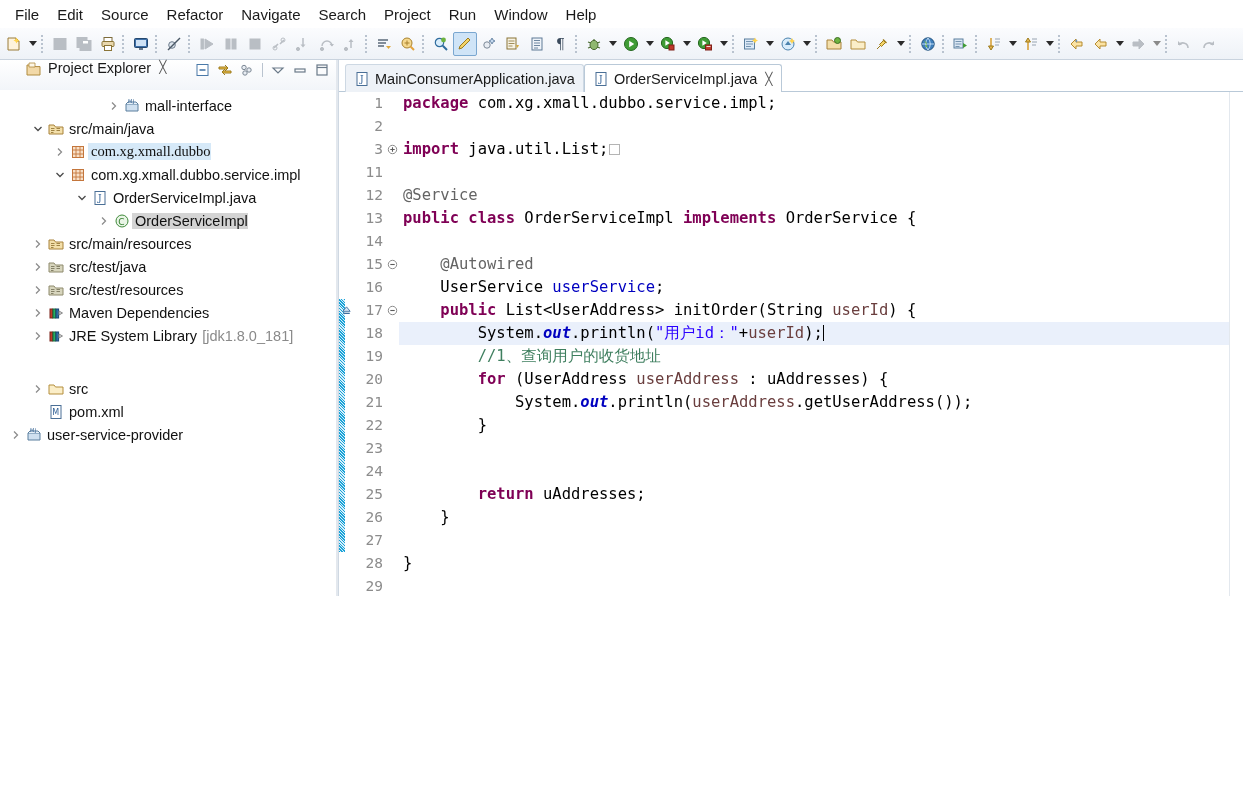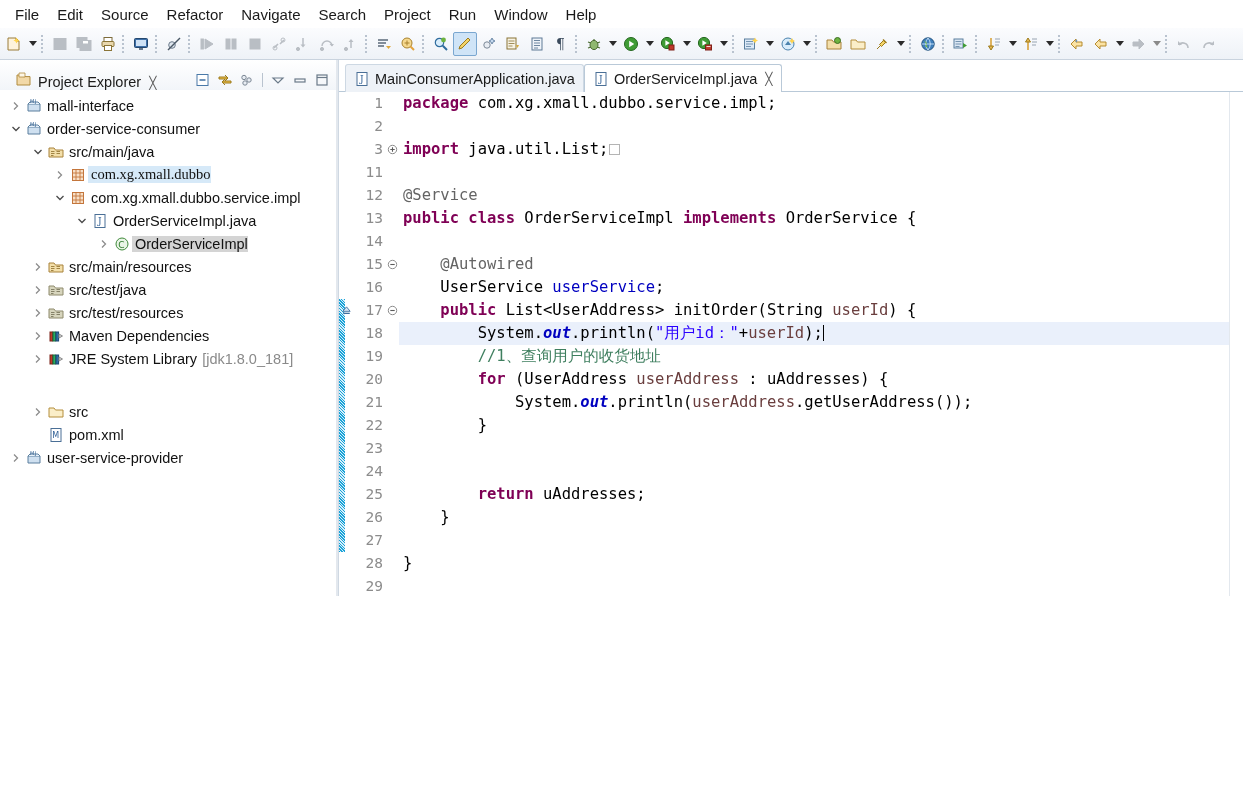--- a/index.html
+++ b/index.html
@@ -42,23 +42,23 @@
   .tbcaret::after { content:""; border-left:4px solid transparent; border-right:4px solid transparent; border-top:5px solid #2b2b2b; }
   .tbcaret.dim::after { border-top-color:#8a8a8a; }
   .tb.active { background:#cfe4f7; border:1px solid #7aa7d0; border-radius:2px; }
 
   
   .body { position:absolute; top:60px; left:0; right:0; bottom:0; display:flex; }
 
   
   .explorer { width: 338px; background:#ffffff; display:flex; flex-direction:column; position:relative; }
   .ex-header {
-    height: 30px; display:flex; align-items:flex-end;
+    height: 30px; display:flex; align-items:flex-start;
     background: linear-gradient(#ffffff,#f2f5f9);
-    padding-left: 14px; gap:4px;
+    padding-left: 24px; gap:4px;
   }
   .ex-title { font-size:14.5px; color:#1a1a1a; white-space:nowrap; }
   .ex-close { font-size:12px; color:#5a5a5a; margin-left:4px; }
   .ex-tools { margin-left:auto; display:flex; align-items:center; gap:2px; padding-right:6px; }
   .ex-tool { width:20px; height:20px; display:flex; align-items:center; justify-content:center; }
   .tree { flex:1; padding-top:4px; overflow:hidden; font-size:14.5px; color:#111; }
   .node { height:23px; display:flex; align-items:center; white-space:nowrap; cursor:default; }
   .twisty { width:16px; height:23px; display:flex; align-items:center; justify-content:center; flex:0 0 16px; }
   .twisty svg { display:block; }
   .nicon { width:20px; height:23px; display:flex; align-items:center; justify-content:center; flex:0 0 20px; }
@@ -452,51 +452,35 @@
             </span>
             <span class="ex-tool">
               <svg width="16" height="16" viewBox="0 0 16 16">
                 <rect x="3" y="3" width="10" height="10" fill="none" stroke="#6b7a89" stroke-width="1.2"></rect>
                 <path d="M3 5.5h10" stroke="#6b7a89" stroke-width="1.2"></path>
               </svg>
             </span>
           </span>
       </div>
       <div class="tree" id="tree">
-          <div class="node" style="padding-left: 8px;">
+          <div class="node" style=" justify-content: center;">
             <span class="twisty">
               <svg width="10" height="10" viewBox="0 0 10 10">
                 <path d="M3 1.5L6.5 5 3 8.5" fill="none" stroke="#8c8c8c" stroke-width="1.3"></path>
               </svg>
             </span>
             <span class="nicon">
               <svg width="16" height="16" viewBox="0 0 16 16">
                 <path d="M2 6h12v7H2z" fill="#cfe0f0" stroke="#5b7f9e"></path>
                 <path d="M2 6l2-2h8l2 2" fill="#e8f1fa" stroke="#5b7f9e"></path>
                 <text x="4" y="5" font-size="5" font-family="DejaVu Sans,sans-serif" fill="#2c5d8f">M</text>
                 <text x="9" y="5" font-size="5" font-family="DejaVu Sans,sans-serif" fill="#2c5d8f">J</text>
               </svg>
             </span>
             <span class="nlabel">mall-interface</span>
-          </div>
-          <div class="node" style="padding-left: 8px;">
-            <span class="twisty">
-              <svg width="10" height="10" viewBox="0 0 10 10">
-                <path d="M1.5 3L5 6.5 8.5 3" fill="none" stroke="#4a4a4a" stroke-width="1.3"></path>
-              </svg>
-            </span>
-            <span class="nicon">
-              <svg width="16" height="16" viewBox="0 0 16 16">
-                <path d="M2 6h12v7H2z" fill="#cfe0f0" stroke="#5b7f9e"></path>
-                <path d="M2 6l2-2h8l2 2" fill="#e8f1fa" stroke="#5b7f9e"></path>
-                <text x="4" y="5" font-size="5" font-family="DejaVu Sans,sans-serif" fill="#2c5d8f">M</text>
-                <text x="9" y="5" font-size="5" font-family="DejaVu Sans,sans-serif" fill="#2c5d8f">J</text>
-              </svg>
-            </span>
-            <span class="nlabel">order-service-consumer</span>
           </div>
           <div class="node" style="padding-left: 30px;">
             <span class="twisty">
               <svg width="10" height="10" viewBox="0 0 10 10">
                 <path d="M1.5 3L5 6.5 8.5 3" fill="none" stroke="#4a4a4a" stroke-width="1.3"></path>
               </svg>
             </span>
             <span class="nicon">
               <svg width="16" height="16" viewBox="0 0 16 16">
                 <path d="M1 4h5l1.5 2H15v7H1z" fill="#f3dfaa" stroke="#a8823a"></path>

